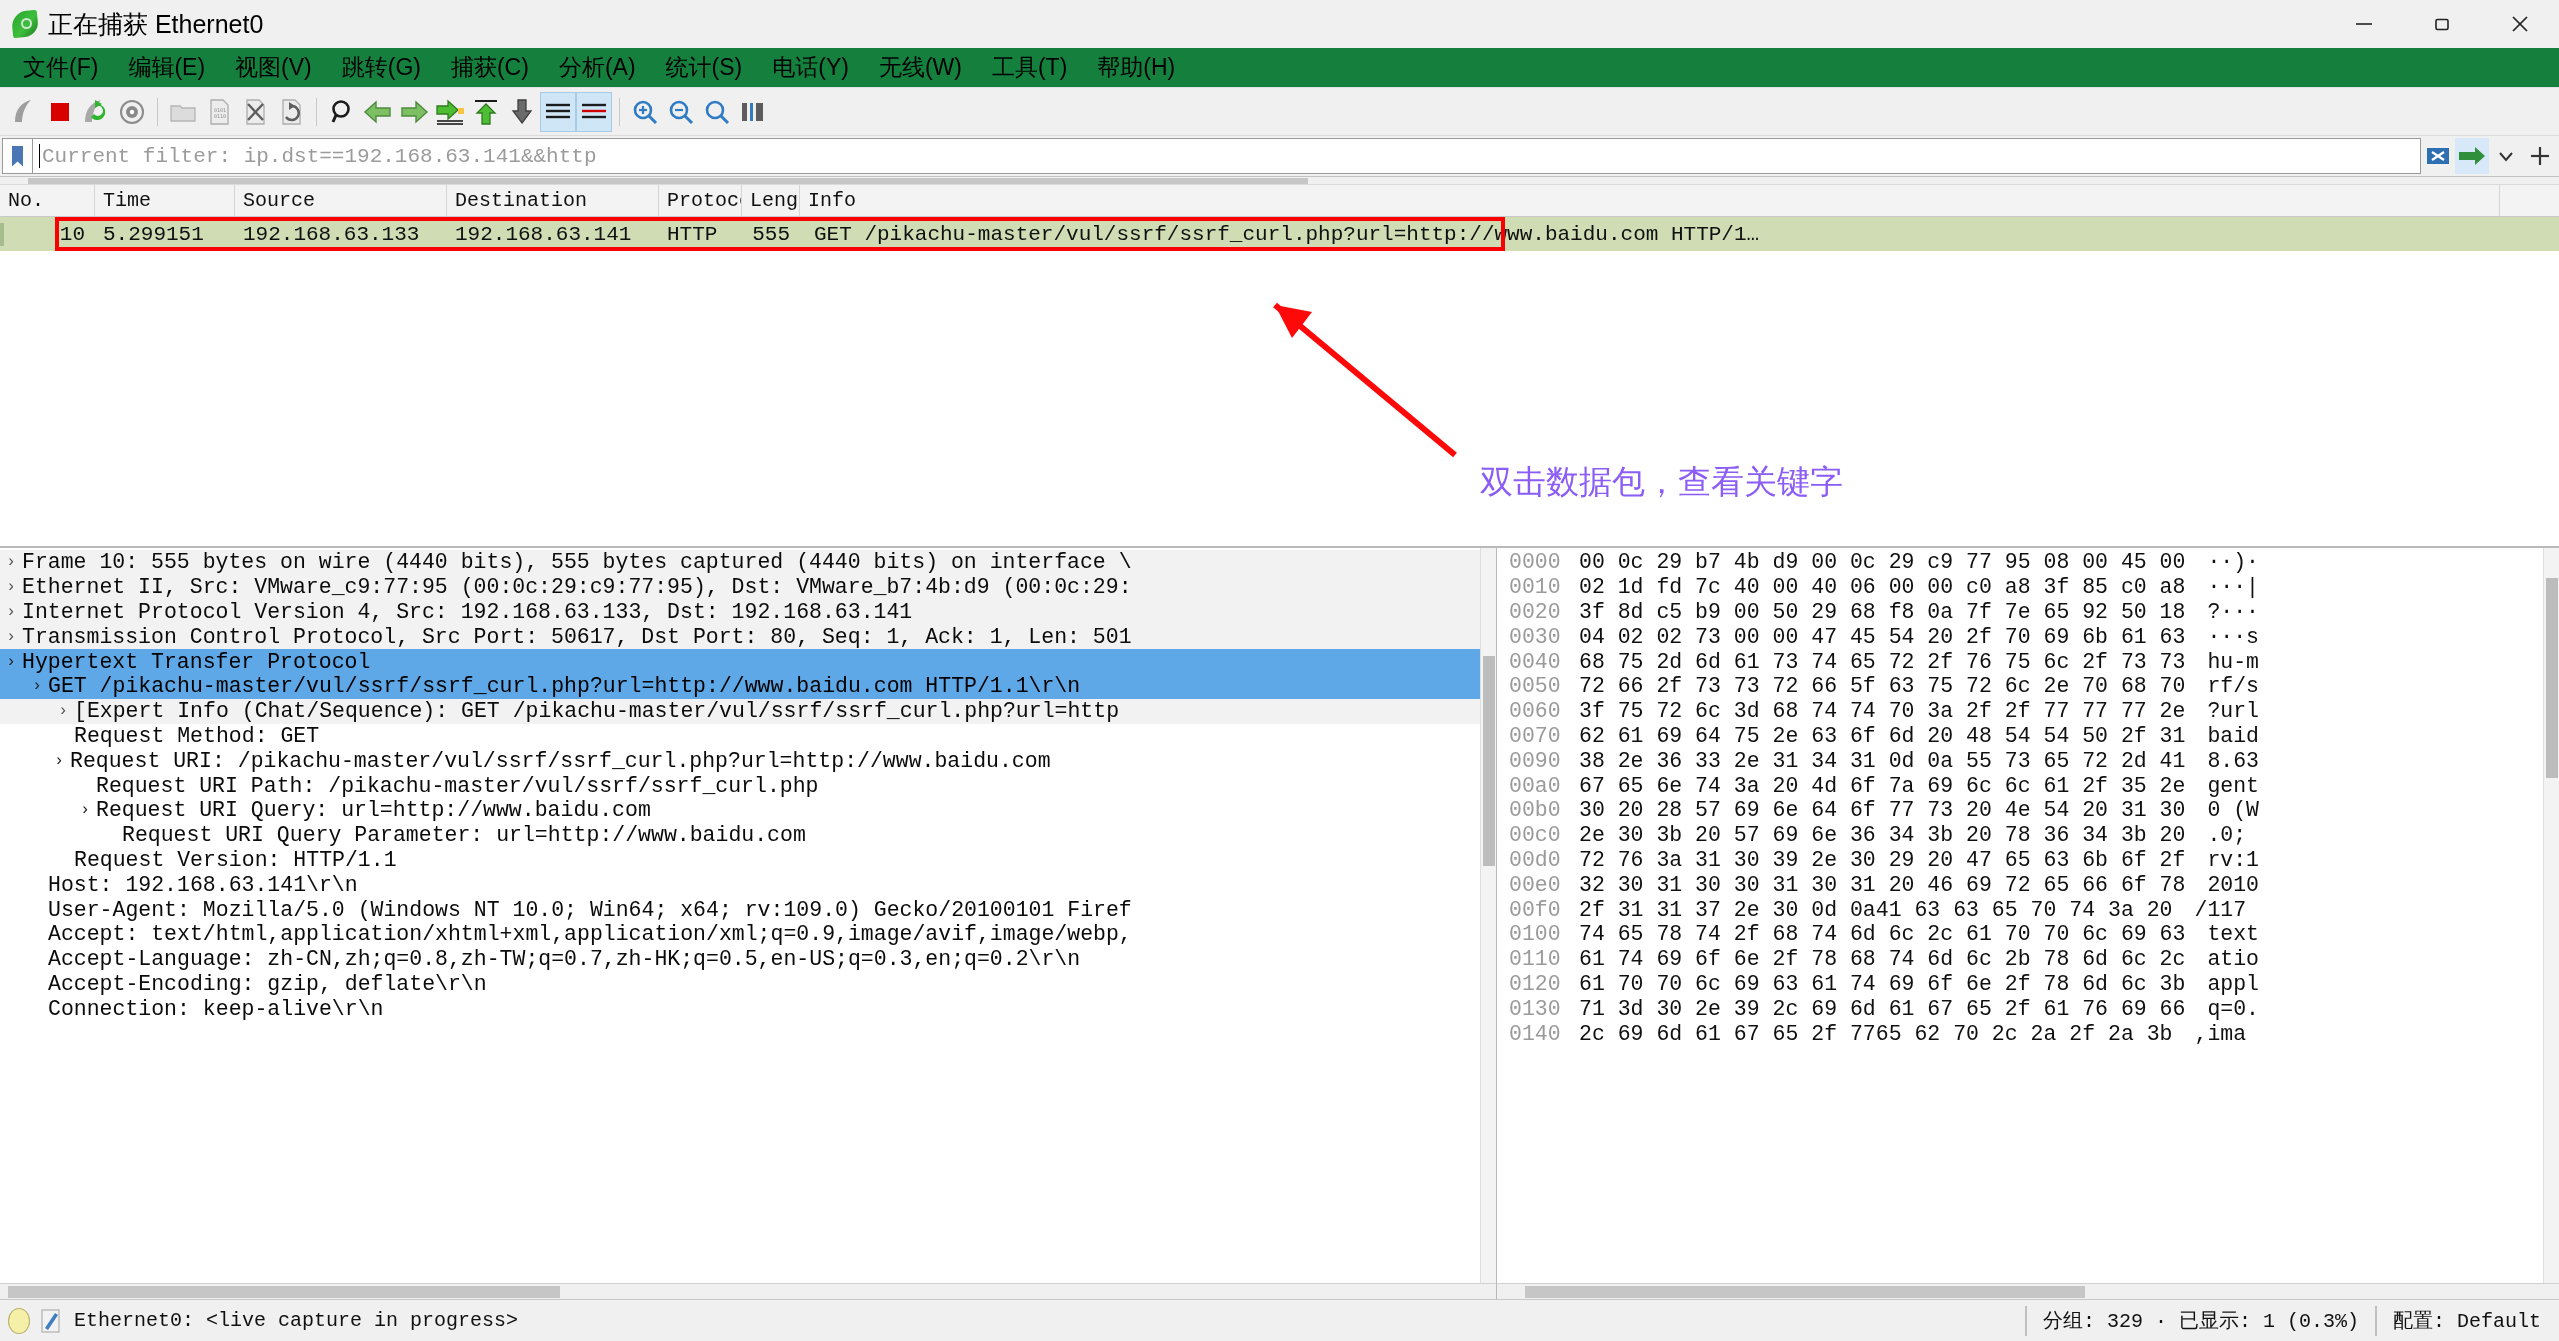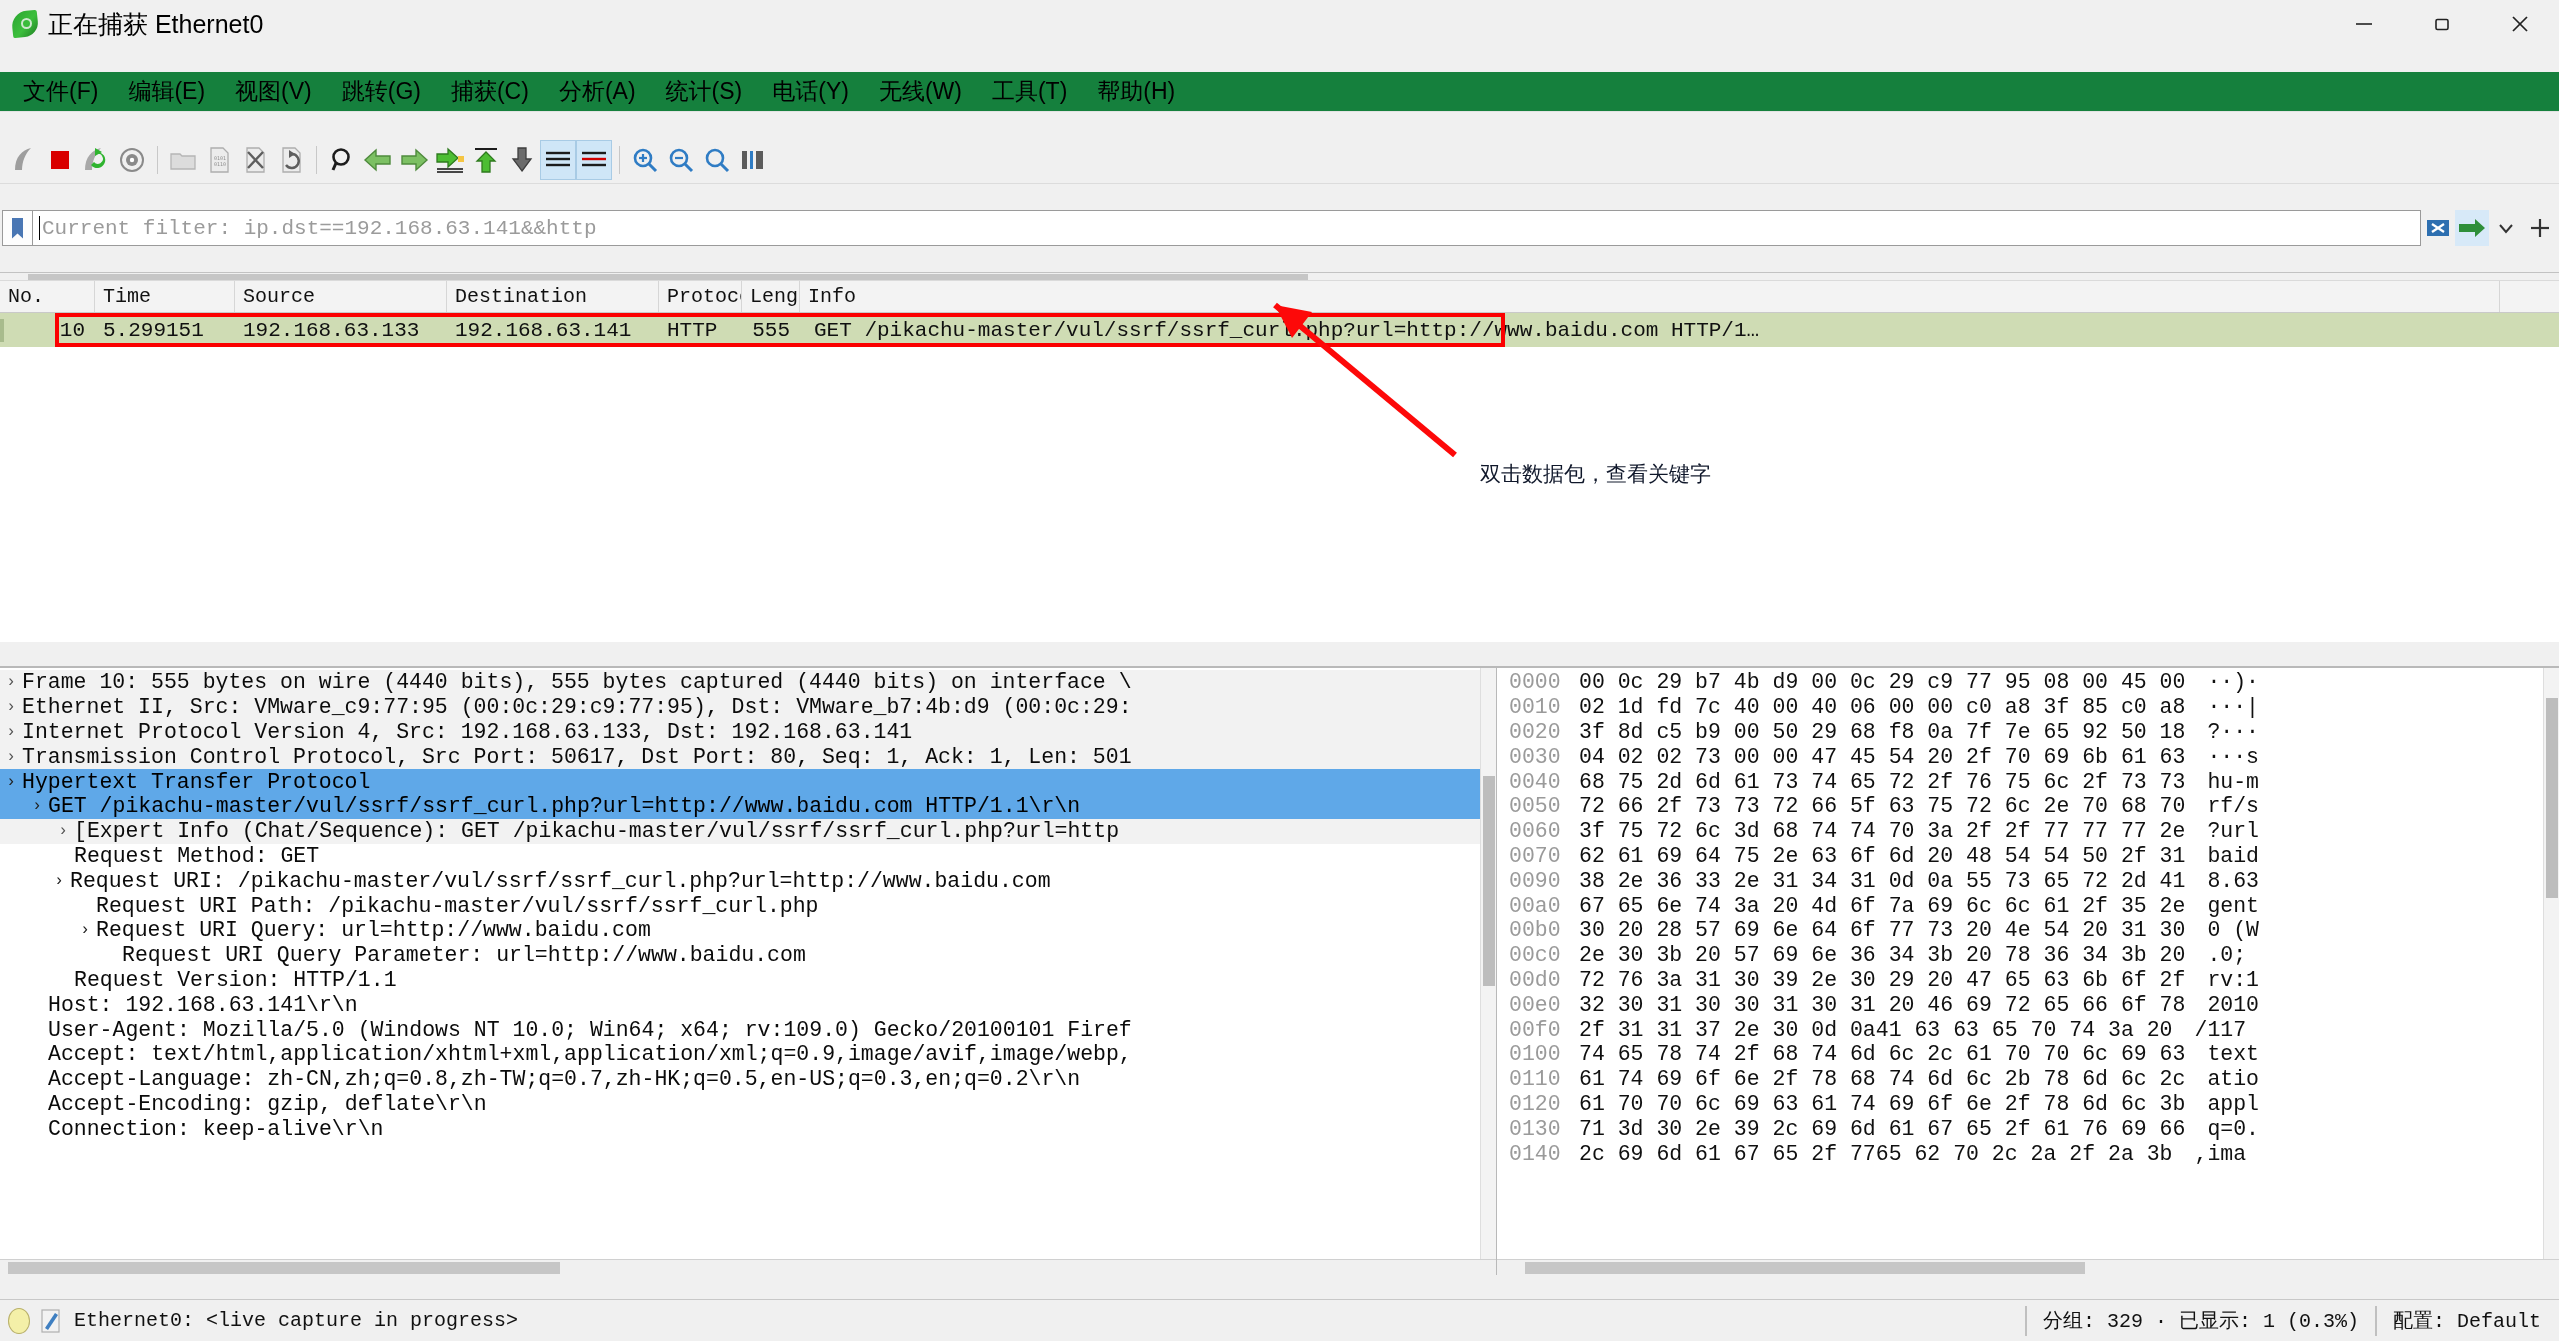--- a/index.html
+++ b/index.html
@@ -8,21 +8,20 @@
     width: 2559px; height: 1341px;
     overflow: hidden;
     background: #f0f0f0;
     font-family: "Liberation Sans", sans-serif;
   }
   #app {
     width: 2559px; height: 1341px;
     display: flex; flex-direction: column;
     background: #f0f0f0;
     position: relative;
-    gap: 24px;
   }
 
   
   .titlebar {
     height: 48px; min-height: 48px;
     background: #f0f0f0;
     display: flex; align-items: center;
     padding-left: 10px;
     position: relative;
   }
@@ -175,21 +174,21 @@
     left: 55px; top: 0px; width: 1450px; height: 34px;
     border: 4px solid #fb0000;
     pointer-events: none;
   }
 
   
   .annot-svg { position: absolute; left: 0; top: 0; pointer-events: none; }
   .annot-text {
     position: absolute;
     left: 1480px; top: 460px;
-    color: #0f172a; font-size: 21px;
+    color: #8b5cf6; font-size: 33px;
     font-family: "Liberation Sans", sans-serif;
     white-space: nowrap;
   }
 
   
   .panes {
     flex: 1 1 auto;
     display: flex;
     min-height: 0;
     border-top: 2px solid #b9b9b9;

